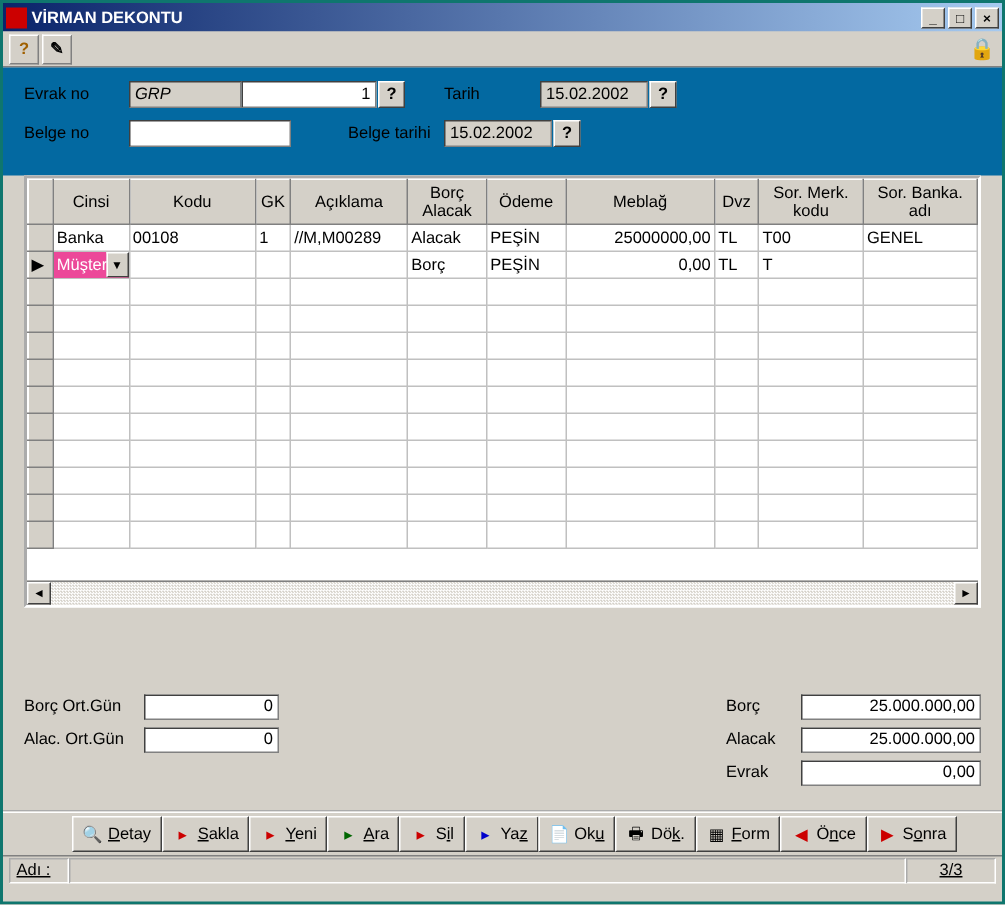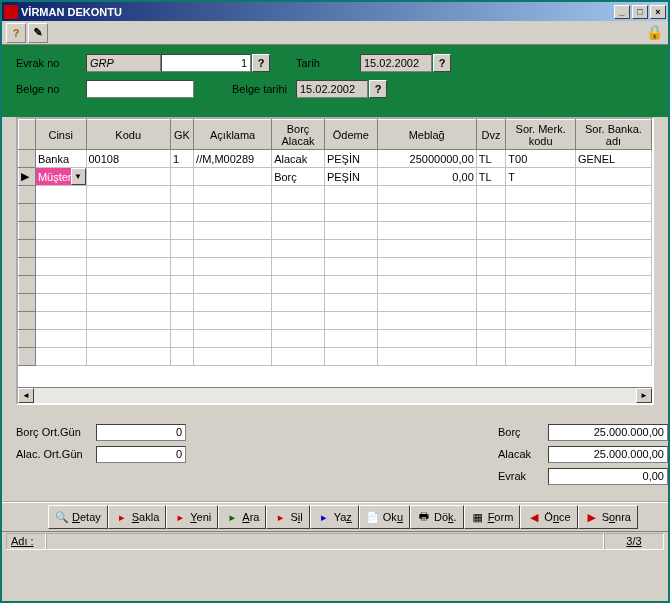--- a/index.html
+++ b/index.html
@@ -10,21 +10,21 @@
 .titlebar { background: linear-gradient(to right, #0a246a, #a6caf0); height: 19px; display: flex; align-items: center; padding: 0 2px; color: #fff; font-weight: bold; }
 .titlebar .icon { width: 14px; height: 14px; background: #c00; margin-right: 3px; display: inline-block; }
 .titlebar .title { flex: 1; }
 .titlebar .winbtn { width: 16px; height: 14px; background: #d4d0c8; border: 1px solid #fff; border-right-color: #404040; border-bottom-color: #404040; margin-left: 2px; display: flex; align-items: center; justify-content: center; color: #000; font-weight: bold; font-size: 9px; font-family: Arial; cursor: pointer; }
 
 .toolbar1 { height: 24px; background: #d4d0c8; border-bottom: 1px solid #808080; display: flex; align-items: center; padding: 0 4px; gap: 2px; }
 .tbtn { width: 20px; height: 20px; background: #d4d0c8; border: 1px solid #fff; border-right-color: #808080; border-bottom-color: #808080; display: flex; align-items: center; justify-content: center; cursor: pointer; font-weight: bold; }
 .toolbar1 .spacer { flex: 1; }
 .lock { width: 18px; height: 18px; color: #c90; font-size: 14px; cursor: pointer; }
 
-.formarea { padding: 8px 14px 12px 14px; background: #15803d; }
+.formarea { padding: 8px 14px 12px 14px; background: #0369a1; }
 .formrow { display: flex; align-items: center; margin-bottom: 6px; height: 20px; }
 .flabel { width: 70px; }
 .finput { background: #fff; border: 1px solid #808080; border-top-color: #404040; border-left-color: #404040; height: 18px; padding: 1px 3px; }
 .finput.ro { background: #d4d0c8; }
 .w60 { width: 75px; font-style: italic; }
 .w70 { width: 72px; }
 .w90 { width: 90px; text-align: right; }
 .w110 { width: 108px; }
 .qbtn { width: 18px; height: 18px; background: #d4d0c8; border: 1px solid #fff; border-right-color: #404040; border-bottom-color: #404040; display: flex; align-items: center; justify-content: center; font-weight: bold; cursor: pointer; margin-left: 1px; }
 .gap { width: 26px; }
@@ -35,21 +35,21 @@
 td { border-right: 1px solid #c0c0c0; border-bottom: 1px solid #c0c0c0; height: 18px; padding: 0 2px; overflow: hidden; white-space: nowrap; }
 td.right { text-align: right; }
 .rowhdr { background: #d4d0c8; border: 1px solid #808080; border-top-color:#fff; border-left-color:#fff; width: 16px; }
 .activecell { background: #ec4899; color: #fff; position: relative; padding-right: 16px; }
 .dropbtn { position: absolute; right: 0; top: 0; width: 15px; height: 17px; background: #d4d0c8; border: 1px solid #fff; border-right-color:#404040; border-bottom-color:#404040; display: flex; align-items: center; justify-content: center; font-size: 8px; color: #000; }
 .gridbody { flex: 1; overflow: hidden; }
 .hscroll { height: 16px; background: #d4d0c8; display: flex; border-top: 1px solid #808080; }
 .sbtn { width: 16px; height: 15px; background: #d4d0c8; border: 1px solid #fff; border-right-color:#404040; border-bottom-color:#404040; display: flex; align-items: center; justify-content: center; font-size: 8px; cursor: pointer; }
 .strack { flex: 1; background: repeating-conic-gradient(#d4d0c8 0% 25%, #fff 0% 50%) 50% / 2px 2px; }
 
-.summary { padding: 18px 0 10px 14px; display: flex; }
+.summary { padding: 18px 14px 10px 14px; display: flex; margin-top: 39px; }
 .sumcol { display: flex; flex-direction: column; gap: 4px; }
 .sumrow { display: flex; align-items: center; height: 18px; }
 .sumlbl { width: 80px; }
 .sumval { width: 90px; background: #fff; border: 1px solid #808080; border-top-color:#404040; border-left-color:#404040; height: 17px; text-align: right; padding: 1px 3px; }
 .sumval.wide { width: 120px; }
 .sumspacer { flex: 1; }
 
 .toolbar2 { height: 30px; background: #d4d0c8; border-top: 2px groove #fff; display: flex; align-items: center; padding: 2px 4px; gap: 0; margin-top: 6px; }
 .btn2 { height: 24px; background: #d4d0c8; border: 1px solid #fff; border-right-color:#404040; border-bottom-color:#404040; display: flex; align-items: center; padding: 0 6px; gap: 3px; cursor: pointer; }
 .btn2 .bicon { width: 14px; height: 14px; display: inline-flex; align-items: center; justify-content: center; font-size: 11px; }

